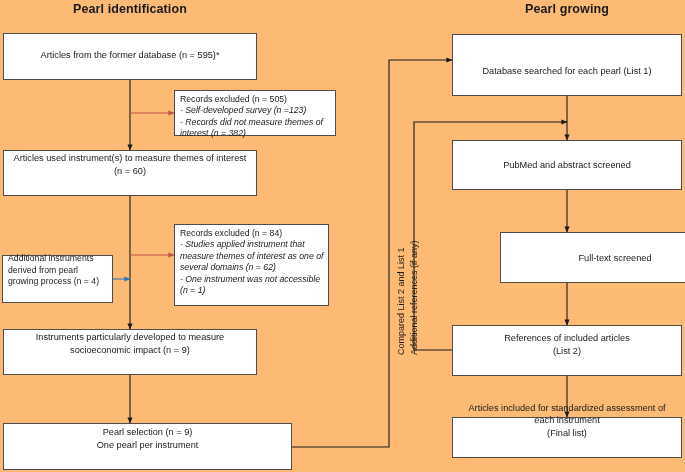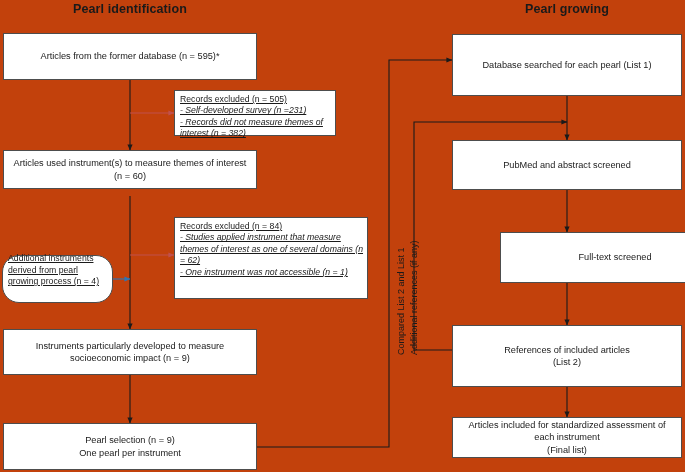--- a/index.html
+++ b/index.html
@@ -4,55 +4,54 @@
 <style>
   html, body {
     margin: 0;
     padding: 0;
     background: #ffffff;
   }
   #canvas {
     position: relative;
     width: 685px;
     height: 472px;
-    background: #c2410c;
+    background: #fdba74;
     font-family: "Liberation Sans", sans-serif;
     overflow: hidden;
   }
   .col-header {
     position: absolute;
     font-size: 12.5px;
     font-weight: bold;
     color: #1a1a1a;
     text-align: center;
     letter-spacing: 0.1px;
     white-space: nowrap;
   }
   .node {
     position: absolute;
     box-sizing: border-box;
     border: 1px solid #4d4d4d;
     background: #ffffff;
     display: flex;
-    align-items: center;
+    align-items: flex-end;
     justify-content: center;
     text-align: center;
     font-size: 9.2px;
     line-height: 1.35;
     color: #1a1a1a;
-    padding: 10px 4px;
+    padding: 18px 4px;
   }
   .node.left-align {
     justify-content: flex-start;
     text-align: left;
     padding: 3px 4px 20px 5px;
     align-items: flex-start;
     font-size: 8.7px;
     line-height: 1.32;
-    text-decoration: underline;
   }
   .node.left-align .inner { width: 100%; }
   .node i { font-style: italic; }
   .node b { font-weight: normal; }
   svg.wires {
     position: absolute;
     left: 0;
     top: 0;
     width: 685px;
     height: 472px;
@@ -112,52 +111,52 @@
     </g>
   </svg>
 
   <div class="node" style="left:3px; top:33px; width:254px; height:47px;">
     <span>Articles from the former database (n = 595)*</span>
   </div>
 
   <div class="node left-align" style="left:174px; top:90px; width:162px; height:46px;">
     <div class="inner">
       <div>Records excluded (n = 505)</div>
-      <div><i>- Self-developed survey (n =231)</i></div>
+      <div><i>- Self-developed survey (n =123)</i></div>
       <div><i>- Records did not measure themes of interest (n = 382)</i></div>
     </div>
   </div>
 
-  <div class="node" style="left:3px; top:150px; width:254px; height:39px;">
+  <div class="node" style="left:3px; top:150px; width:254px; height:46px;">
     <div>
       <div>Articles used instrument(s) to measure themes of interest</div>
       <div>(n = 60)</div>
     </div>
   </div>
 
-  <div class="node left-align" style="left:174px; top:217px; width:194px; height:82px;justify-content:flex-end;">
+  <div class="node left-align" style="left:174px; top:224px; width:155px; height:82px;justify-content:flex-end;">
     <div class="inner">
       <div>Records excluded (n = 84)</div>
       <div><i>- Studies applied instrument that measure themes of interest as one of several domains (n = 62)</i></div>
       <div><i>- One instrument was not accessible (n = 1)</i></div>
     </div>
   </div>
 
-  <div class="node left-align" style="left:2px; top:255px; width:111px; height:48px; align-items:center;border-radius:17px;">
+  <div class="node left-align" style="left:2px; top:255px; width:111px; height:48px; align-items:center;">
     <span class="inner">Additional instruments derived from pearl growing process (n = 4)</span>
   </div>
 
   <div class="node" style="left:3px; top:329px; width:254px; height:46px;">
     <div>
       <div>Instruments particularly developed to measure</div>
       <div>socioeconomic impact (n = 9)</div>
     </div>
   </div>
 
-  <div class="node" style="left:3px; top:423px; width:254px; height:47px;">
+  <div class="node" style="left:3px; top:423px; width:289px; height:47px;">
     <div>
       <div>Pearl selection (n = 9)</div>
       <div>One pearl per instrument</div>
     </div>
   </div>
 
   <div class="node" style="left:452px; top:34px; width:230px; height:62px;">
     <div>
       <div>
         <span>Database searched for each pearl </span><b>(List 1)</b>
@@ -166,21 +165,21 @@
   </div>
 
   <div class="node" style="left:452px; top:140px; width:230px; height:50px;">
     <span>PubMed and abstract screened</span>
   </div>
 
   <div class="node" style="left:452px; top:232px; width:230px; height:51px;margin-left:48px;">
     <span>Full-text screened</span>
   </div>
 
-  <div class="node" style="left:452px; top:325px; width:230px; height:62px;">
+  <div class="node" style="left:452px; top:325px; width:230px; height:51px;">
     <div>
       <div>References of included articles</div>
       <div><b>(List 2)</b></div>
     </div>
   </div>
 
   <div class="node" style="left:452px; top:417px; width:230px; height:41px;">
     <div>
       <div>Articles included for standardized assessment of</div>
       <div>each instrument</div>

